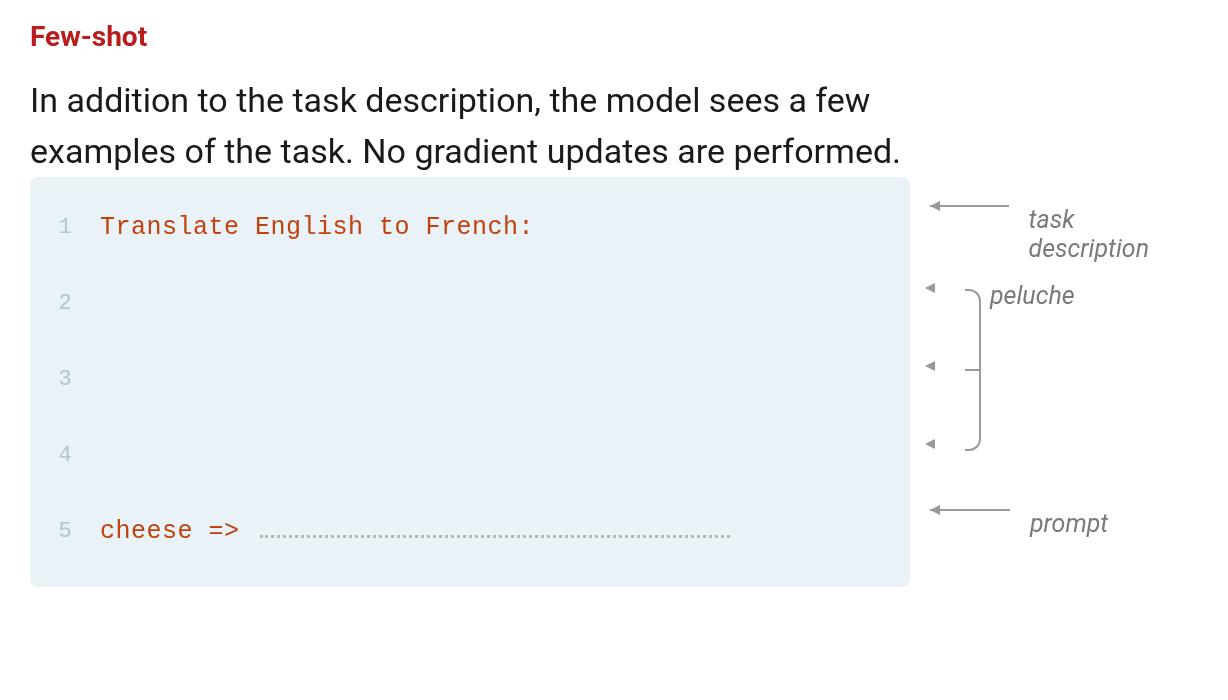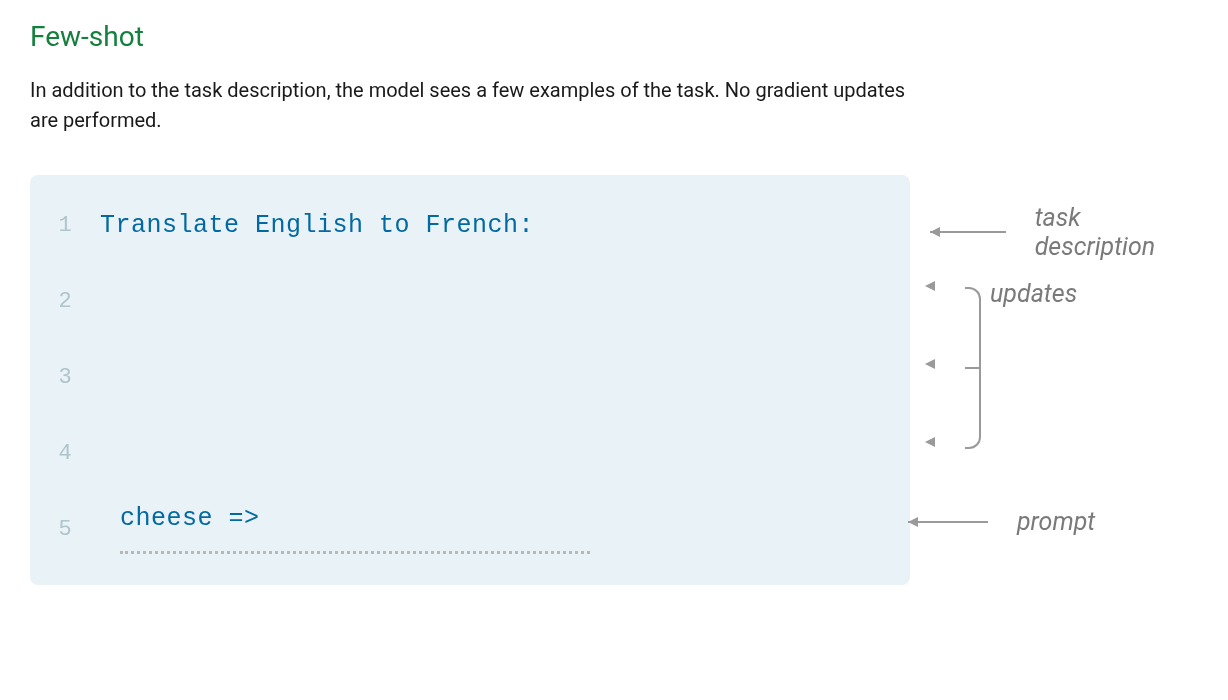--- a/index.html
+++ b/index.html
@@ -8,29 +8,28 @@
       box-sizing: border-box;
     }
     body {
       font-family: -apple-system, BlinkMacSystemFont, "Segoe UI", Roboto, Helvetica, Arial, sans-serif;
       background: #ffffff;
       padding: 20px 30px;
       width: 1228px;
     }
     .title {
       font-size: 28px;
-      font-weight: 400;
-      color: #15803d;
+      font-weight: 700;
+      color: #b91c1c;
       margin-bottom: 22px;
     }
     .description {
-      font-size: 20px;
+      font-size: 34px;
       line-height: 1.5;
       color: #1a1a1a;
-      margin-bottom: 40px;
       max-width: 900px;
     }
     .container {
       position: relative;
       width: 100%;
     }
     .code-block {
       background: #e8f2f7;
       border-radius: 8px;
       padding: 12px 0 18px 0;
@@ -45,44 +44,41 @@
     }
     .line-number {
       width: 70px;
       text-align: center;
       font-size: 22px;
       color: #b0c4cc;
       font-family: "SFMono-Regular", Consolas, "Liberation Mono", Menlo, monospace;
     }
     .code-text {
       font-size: 25px;
-      color: #0369a1;
+      color: #c2410c;
       font-family: "SFMono-Regular", Consolas, "Liberation Mono", Menlo, monospace;
       letter-spacing: 0.5px;
       text-align: center;
     }
     .dotted {
       border-bottom: 3px dotted #b8b8b8;
       width: 470px;
       margin-left: 20px;
       margin-top: 18px;
     }
     .cheese-row {
       display: flex;
       align-items: baseline;
-      flex-direction: column;
     }
     .annotation {
       position: absolute;
       font-size: 25px;
       font-style: italic;
       color: #7a7a7a;
       display: flex;
-      align-items: center;
-      gap: 9px;
     }
     .arrow-long {
       width: 80px;
       height: 2px;
       background: #9a9a9a;
       position: relative;
       margin-right: 20px;
     }
     .arrow-long::before {
       content: "";
@@ -111,21 +107,21 @@
     .ann-task {
       top: 28px;
       left: 900px;
     }
     .ann-examples {
       top: 104px;
       left: 960px;
     }
     .ann-prompt {
       top: 332px;
-      left: 878px;
+      left: 900px;
     }
     .bracket-group {
       position: absolute;
       left: 895px;
       top: 100px;
       height: 170px;
       width: 60px;
     }
     .bracket-curve {
       border-right: 2px solid #9a9a9a;
@@ -193,21 +189,21 @@
 
     <div class="bracket-group">
       <div class="bracket-arrow-1"><span class="arrow-short"></span></div>
       <div class="bracket-arrow-2"><span class="arrow-short"></span></div>
       <div class="bracket-arrow-3"><span class="arrow-short"></span></div>
       <div class="bracket-line-mid"></div>
       <div class="bracket-curve"></div>
     </div>
 
     <div class="annotation ann-examples">
-      <span>updates</span>
+      <span>peluche</span>
     </div>
 
     <div class="annotation ann-prompt">
       <span class="arrow-long"></span>
       <span>prompt</span>
     </div>
 
   </div>
 </div>
 

